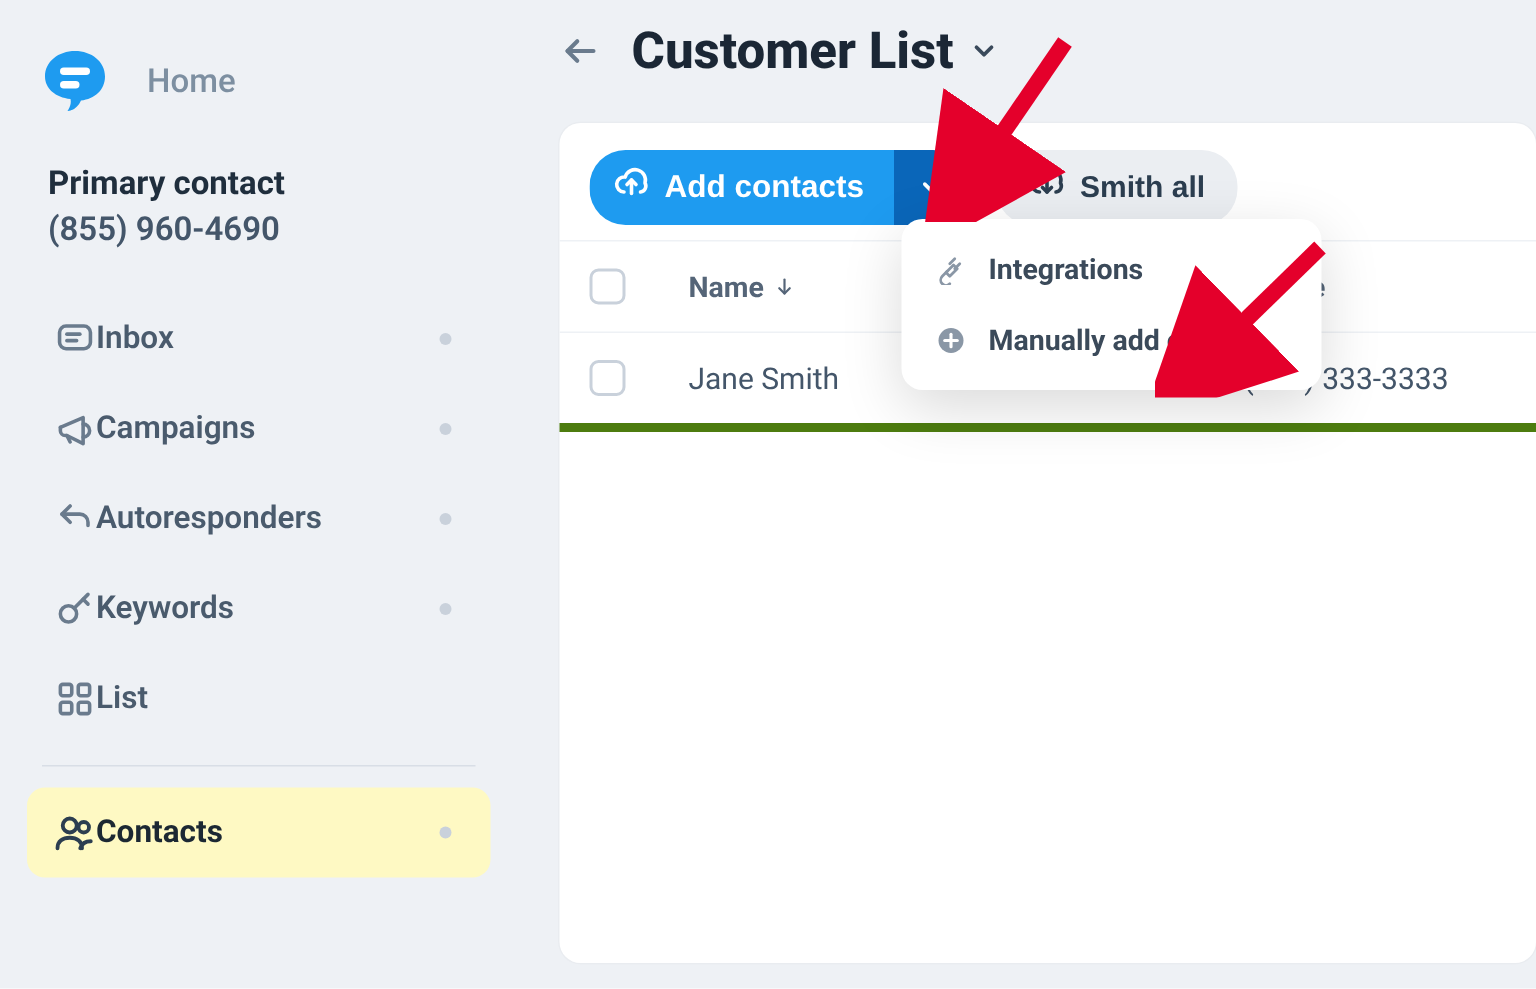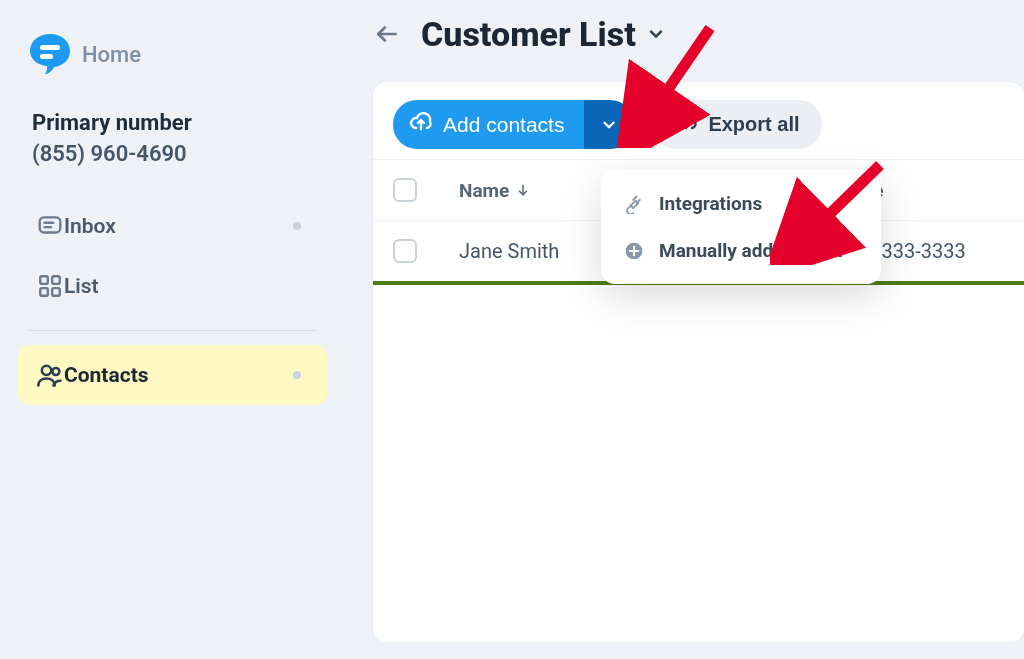--- a/index.html
+++ b/index.html
@@ -18,21 +18,21 @@
     position: absolute;
     left: 0; top: 0;
     width: 345px;
     height: 100%;
     padding: 24px 18px 24px 18px;
   }
 
   .logo-row {
     display: flex;
     align-items: center;
-    gap: 8px;
+    gap: 24px;
     padding: 6px 8px 26px 8px;
   }
   .logo {
     width: 48px; height: 48px;
   }
   .home-text {
     font-size: 22px;
     color: #7d8fa1;
     font-weight: 500;
   }
@@ -143,21 +143,21 @@
     overflow: hidden;
   }
   .add-btn {
     background: #1e9bf0;
     color: #fff;
     display: inline-flex;
     align-items: center;
     gap: 10px;
     padding: 10px 20px 10px 16px;
     font-size: 21px;
-    font-weight: 400;
+    font-weight: 700;
     cursor: pointer;
     border: none;
   }
   .add-caret {
     background: #0a66b9;
     color: #fff;
     display: inline-flex;
     align-items: center;
     justify-content: center;
     padding: 0 16px;
@@ -185,41 +185,41 @@
     border-top: 1px solid #eef1f5;
     border-bottom: 1px solid #eef1f5;
     color: #556578;
     font-weight: 700;
     font-size: 19px;
   }
   .table-row {
     display: flex;
     align-items: center;
     padding: 18px 20px;
-    border-bottom: 4px solid #4d7c0f;
+    border-bottom: 6px solid #4d7c0f;
     color: #44566a;
     font-size: 20px;
   }
   .col-check { width: 56px; }
   .col-name { width: 340px; padding-left: 10px; }
   .col-phone { flex: 1; padding-left: 40px; }
 
   .checkbox {
     width: 24px; height: 24px;
     border: 2px solid #c9d1db;
     border-radius: 6px;
     background: #fff;
     cursor: pointer;
   }
 
   .sort-arrow { margin-left: 2px; }
 
   .dropdown {
     position: absolute;
-    top: 88px;
+    top: 64px;
     left: 228px;
     background: #fff;
     border-radius: 14px;
     box-shadow: 0 12px 40px rgba(0,0,0,0.15);
     width: 280px;
     padding: 10px 0;
     z-index: 5;
   }
   .dd-item {
     display: flex;
@@ -250,39 +250,71 @@
       <svg viewBox="0 0 48 48" width="48" height="48">
         <path fill="#1e9bf0" d="M24 4c11 0 20 7 20 17 0 9-7 15-16 16-3 7-9 7-9 7s3-4 2-8c-10-1-17-7-17-15C4 11 13 4 24 4z"></path>
         <rect x="14" y="15" width="20" height="5" rx="2.5" fill="#fff"></rect>
         <rect x="14" y="24" width="13" height="5" rx="2.5" fill="#fff"></rect>
       </svg>
     </span>
     <span class="home-text">Home</span>
   </div>
 
   <div class="primary-number">
-    <div class="lbl">Primary number</div>
+    <div class="lbl">Primary contact</div>
     <div class="num">(855) 960-4690</div>
   </div>
 
   <nav class="nav">
     <div class="nav-item">
       <span class="icon">
         <svg width="26" height="26" viewBox="0 0 24 24" fill="none" stroke="currentColor" stroke-width="2.2" stroke-linecap="round" stroke-linejoin="round">
           <rect x="2.5" y="4" width="19" height="14" rx="4"></rect>
           <line x1="7" y1="9" x2="15" y2="9"></line>
           <line x1="7" y1="13" x2="13" y2="13"></line>
         </svg>
       </span>
       <span class="label">Inbox</span>
       <span class="dot"></span>
     </div>
 
-
-
+    <div class="nav-item">
+      <span class="icon">
+        <svg width="26" height="26" viewBox="0 0 24 24" fill="none" stroke="currentColor" stroke-width="2.2" stroke-linecap="round" stroke-linejoin="round">
+          <path d="M3 11v2a3 3 0 0 0 3 3h1l2 4"></path>
+          <path d="M3 11l14-6v16L7 16"></path>
+          <path d="M17 9a4 4 0 0 1 0 8"></path>
+        </svg>
+      </span>
+      <span class="label">Campaigns</span>
+      <span class="dot"></span>
+    </div>
+
+    <div class="nav-item">
+      <span class="icon">
+        <svg width="26" height="26" viewBox="0 0 24 24" fill="none" stroke="currentColor" stroke-width="2.2" stroke-linecap="round" stroke-linejoin="round">
+          <path d="M9 14l-5-5 5-5"></path>
+          <path d="M4 9h11a5 5 0 0 1 5 5v2"></path>
+        </svg>
+      </span>
+      <span class="label">Autoresponders</span>
+      <span class="dot"></span>
+    </div>
+
+    <div class="nav-item">
+      <span class="icon">
+        <svg width="26" height="26" viewBox="0 0 24 24" fill="none" stroke="currentColor" stroke-width="2.2" stroke-linecap="round" stroke-linejoin="round">
+          <circle cx="8" cy="15" r="5"></circle>
+          <path d="M11.5 11.5L20 3"></path>
+          <path d="M17 6l3 3"></path>
+        </svg>
+      </span>
+      <span class="label">Keywords</span>
+      <span class="dot"></span>
+    </div>
 
     <div class="nav-item">
       <span class="icon">
         <svg width="26" height="26" viewBox="0 0 24 24" fill="none" stroke="currentColor" stroke-width="2.2" stroke-linecap="round" stroke-linejoin="round">
           <rect x="3" y="3" width="7" height="7" rx="1.5"></rect>
           <rect x="14" y="3" width="7" height="7" rx="1.5"></rect>
           <rect x="3" y="14" width="7" height="7" rx="1.5"></rect>
           <rect x="14" y="14" width="7" height="7" rx="1.5"></rect>
         </svg>
       </span>
@@ -345,21 +377,21 @@
       </div>
 
       <button class="export-btn">
         <span>
           <svg width="24" height="24" viewBox="0 0 24 24" fill="none" stroke="#2c3e50" stroke-width="2.4" stroke-linecap="round" stroke-linejoin="round">
             <path d="M7 18a5 5 0 1 1 .8-9.95A6 6 0 0 1 21 12a4 4 0 0 1-3 6"></path>
             <polyline points="9 15 12 18 15 15"></polyline>
             <line x1="12" y1="9" x2="12" y2="18"></line>
           </svg>
         </span>
-        <span>Export all</span>
+        <span>Smith all</span>
       </button>
     </div>
 
     <div class="table-header">
       <div class="col-check">
         <div class="checkbox"></div>
       </div>
       <div class="col-name">
         <span>Name</span><span class="sort-arrow">
           <svg width="14" height="14" viewBox="0 0 24 24" fill="none" stroke="currentColor" stroke-width="2.5" stroke-linecap="round" stroke-linejoin="round">

